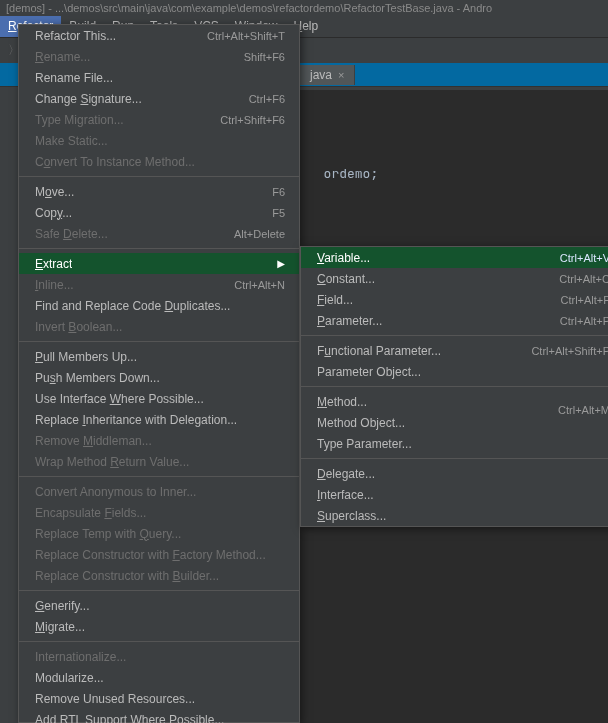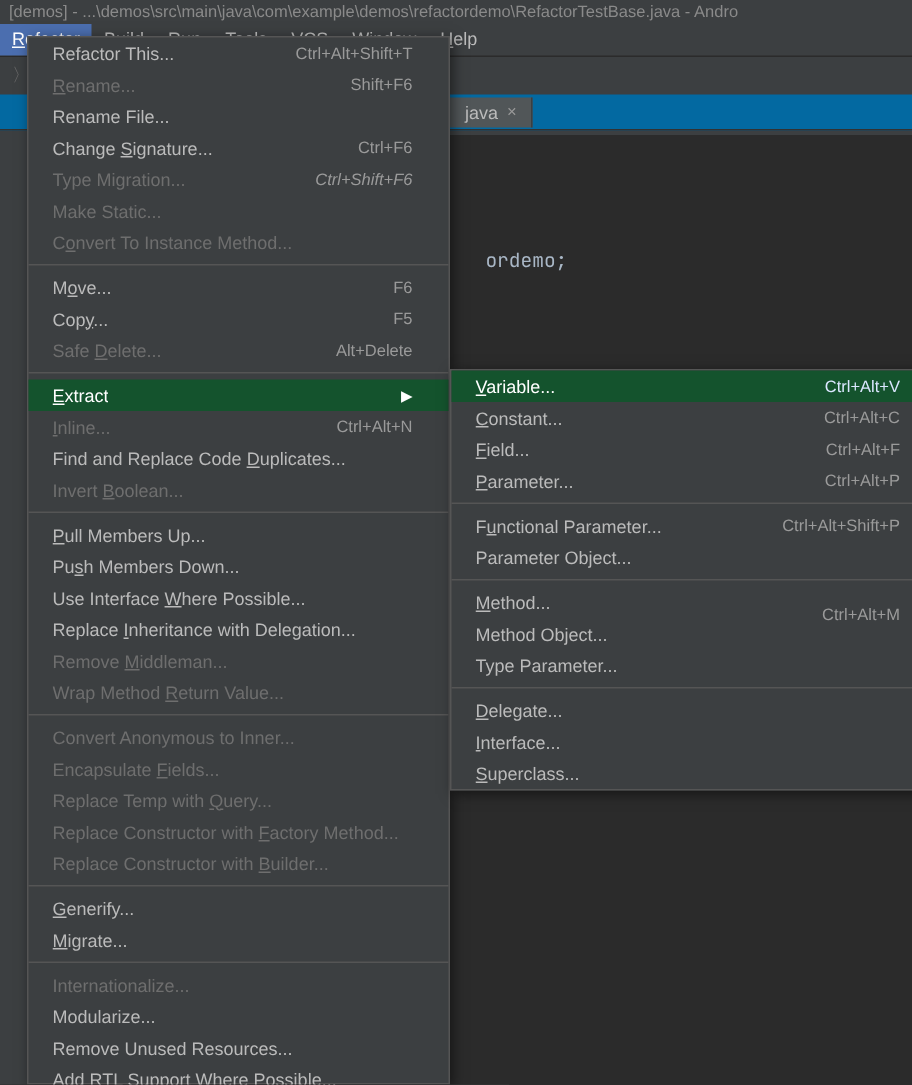--- a/index.html
+++ b/index.html
@@ -117,21 +117,21 @@
     .popup-sub {
       left: 300px;
       top: 246px;
       width: 325px;
     }
     .menu-list { list-style: none; }
     .menu-item {
       display: flex;
       justify-content: space-between;
       align-items: center;
-      padding: 3px 24px 3px 16px;
+      padding: 3px 14px 3px 16px;
       color: #bbbbbb;
       cursor: default;
       height: 21px;
     }
     .menu-item.disabled { color: #6e6e6e; }
     .menu-item.highlight {
       background: #14532d;
       color: #ffffff;
     }
     .menu-item .shortcut {
@@ -214,21 +214,21 @@
         <span style="display: flex; align-items: center;"></span>
       </li>
       <li class="menu-item">
         <span class="label-text">Change <span class="underline">S</span>ignature...</span>
         <span style="display: flex; align-items: flex-start;">
           <span class="shortcut">Ctrl+F6</span>
         </span>
       </li>
       <li class="menu-item disabled">
         <span class="label-text">Type Migration...</span>
-        <span style="display: flex; align-items: flex-start; font-style: italic;">
+        <span style="display: flex; align-items: flex-start;">
           <span class="shortcut">Ctrl+Shift+F6</span>
         </span>
       </li>
       <li class="menu-item disabled">
         <span class="label-text">Make Static...</span>
         <span style="display: flex; align-items: center;"></span>
       </li>
       <li class="menu-item disabled">
         <span class="label-text">C<span class="underline">o</span>nvert To Instance Method...</span>
         <span style="display: flex; align-items: center;"></span>

